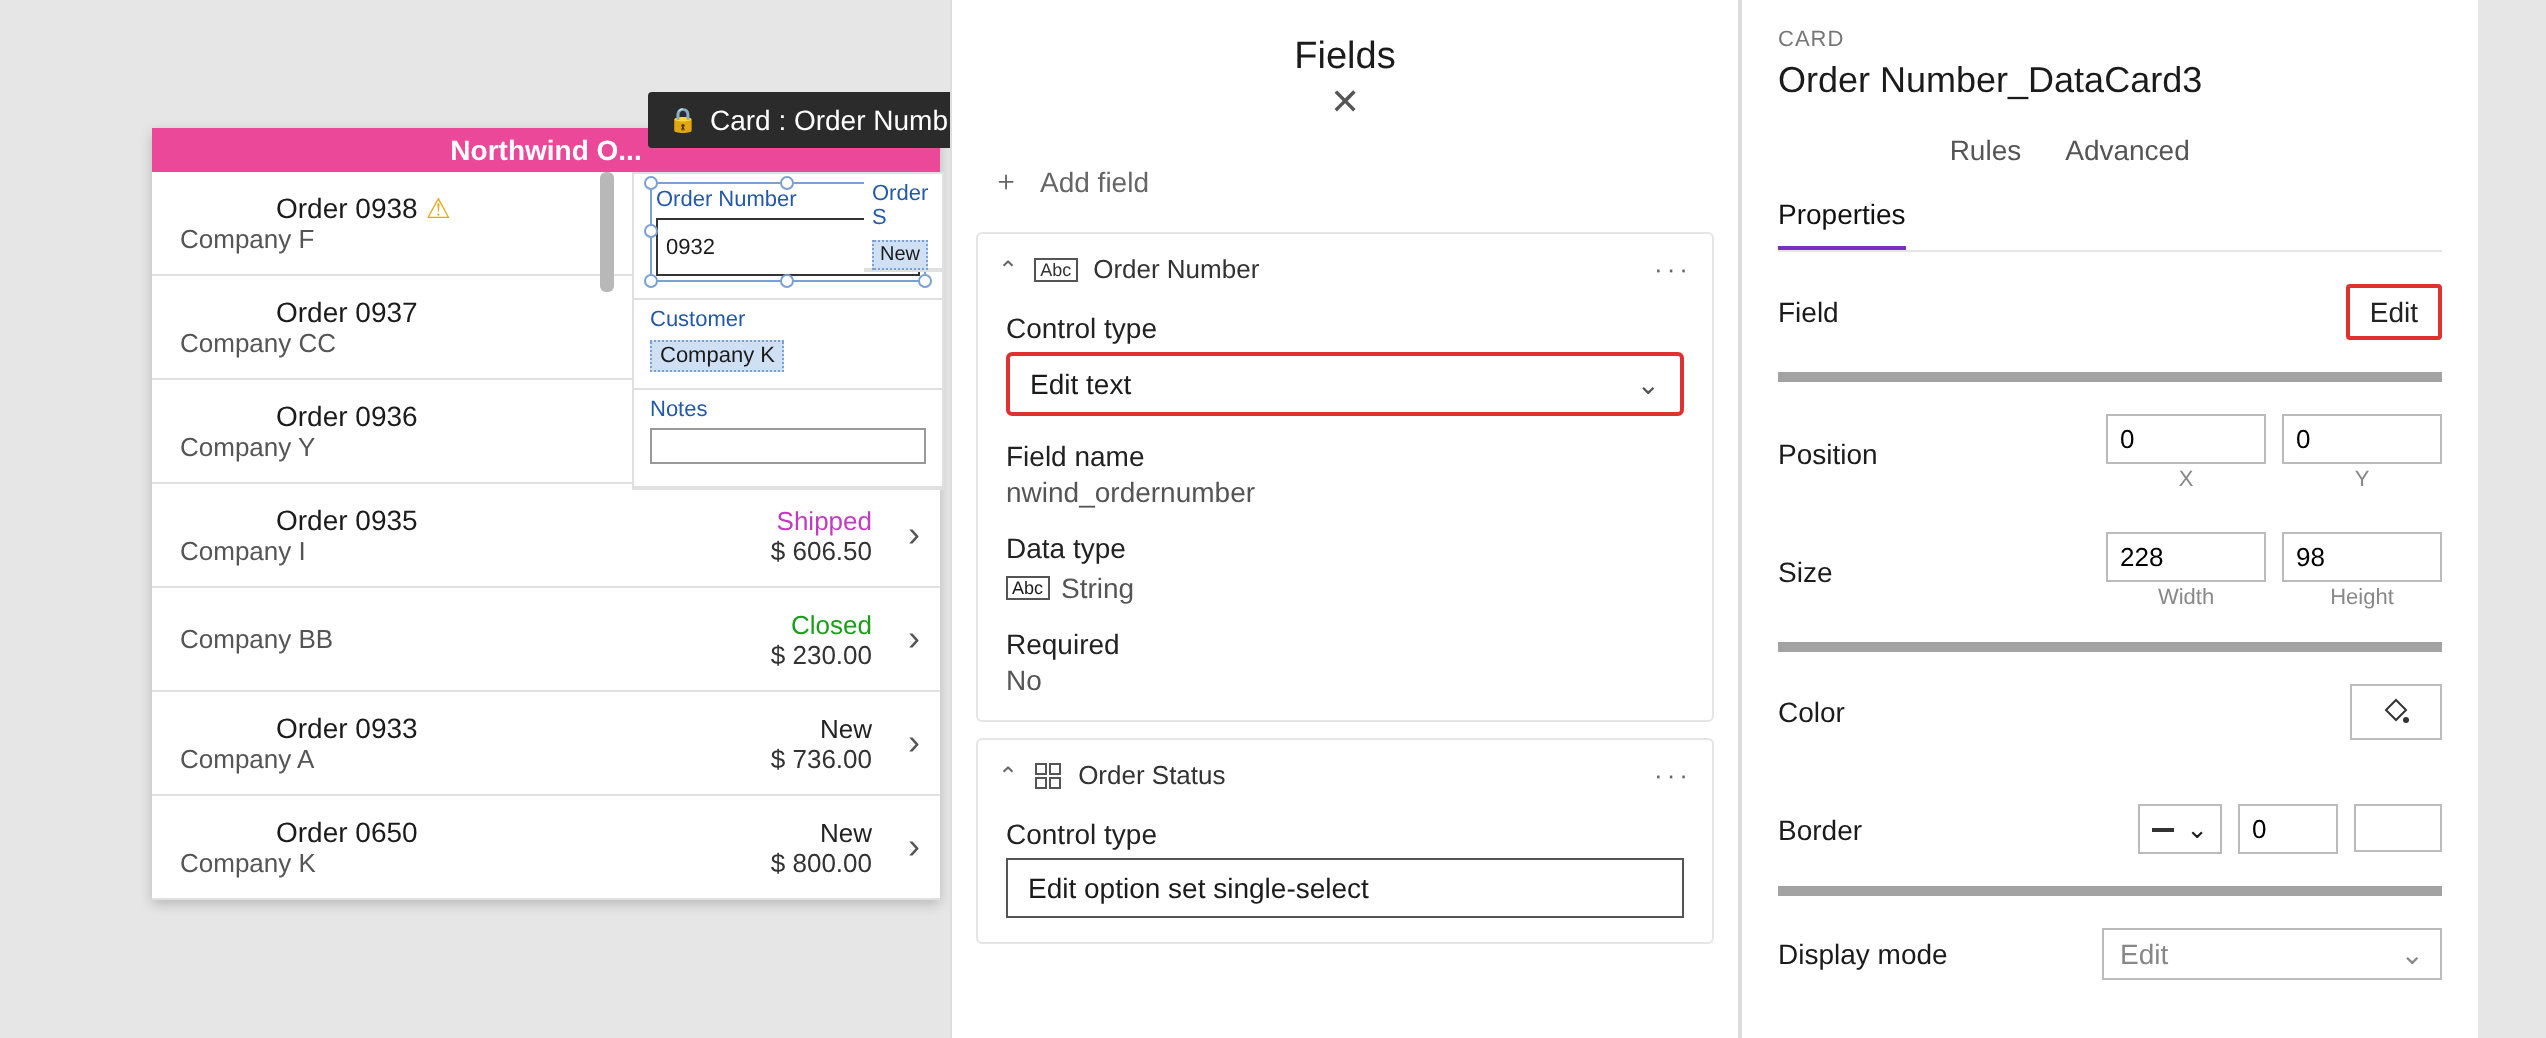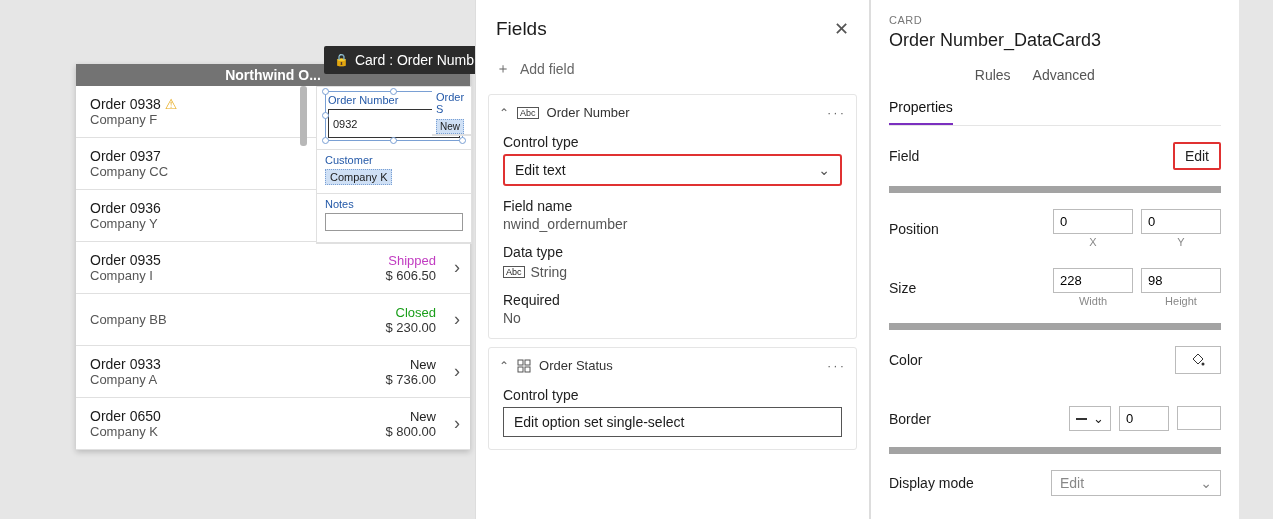--- a/index.html
+++ b/index.html
@@ -1,23 +1,23 @@
 <!DOCTYPE html>
 <html><head>
 <meta charset="utf-8">
 <style>
   html,body{margin:0;padding:0;font-family:"Segoe UI",Arial,sans-serif;font-size:13px;color:#1b1b1b;background:#f5f5f5;}
   *{box-sizing:border-box;}
   .stage{position:relative;width:1273px;height:519px;background:#e6e6e6;overflow:hidden;}
   
   .canvas{position:absolute;left:76px;top:64px;width:394px;background:#fff;box-shadow:0 2px 6px rgba(0,0,0,.2);}
-  .canvas-header{background:#737373;height:22px;color:#fff;display:flex;align-items:center;justify-content:center;font-weight:600;font-size:14px;}
+  .canvas-header{background:#ec4899;height:22px;color:#fff;display:flex;align-items:center;justify-content:center;font-weight:600;font-size:14px;}
   .row{display:flex;align-items:center;border-bottom:1px solid #e0e0e0;padding:6px 10px 6px 14px;height:52px;}
   .row .info{flex:1;}
-  .otitle{font-size:14px;color:#1b1b1b;font-weight:400;display:flex;align-items:flex-start;gap:4px;}
+  .otitle{font-size:14px;color:#1b1b1b;font-weight:400;display:flex;align-items:flex-start;gap:4px;margin-left:48px;}
   .company{font-size:13px;color:#555;}
   .status{width:70px;text-align:right;font-size:13px;}
   .amount{width:70px;text-align:right;font-size:13px;color:#333;}
   .chev{width:24px;text-align:right;color:#555;font-size:18px;}
   .st-closed{color:#1a9e1a;}
   .st-invoiced{color:#4c6ef5;}
   .st-shipped{color:#c13cc1;}
   .st-new{color:#222;}
   .warn{color:#e6a817;font-size:14px;}
   .scrolltrack{position:absolute;left:300px;top:86px;width:7px;height:60px;background:#b8b8b8;border-radius:3px;}
@@ -34,21 +34,21 @@
   .selwrap{position:relative;border:1px solid #7aa0d4;padding:2px;}
   .handle{position:absolute;width:7px;height:7px;background:#fff;border:1px solid #7aa0d4;border-radius:50%;}
   .h-tl{left:-4px;top:-4px;} .h-tr{right:-4px;top:-4px;} .h-bl{left:-4px;bottom:-4px;} .h-br{right:-4px;bottom:-4px;}
   .h-tm{left:50%;top:-4px;margin-left:-4px;} .h-bm{left:50%;bottom:-4px;margin-left:-4px;}
   .h-ml{left:-4px;top:50%;margin-top:-4px;} .h-mr{right:-4px;top:50%;margin-top:-4px;}
   .form-side{position:absolute;left:432px;top:86px;width:40px;background:#fff;border:1px solid #e0e0e0;border-left:none;}
   .fcell2{border-bottom:1px solid #e0e0e0;padding:4px 4px 8px;}
   .newpill{background:#cfe0f5;border:1px dotted #7aa0d4;font-size:10px;padding:1px 3px;}
   
   .fields{position:absolute;left:475px;top:0;width:395px;height:519px;background:#fff;border-left:1px solid #ddd;border-right:1px solid #ddd;display:flex;flex-direction:column;}
-  .fields-head{display:flex;align-items:center;justify-content:space-between;padding:18px 20px 6px;}
+  .fields-head{display:flex;align-items:center;justify-content:space-between;padding:18px 20px 6px;flex-direction:column;}
   .fields-head h2{margin:0;font-size:19px;font-weight:400;}
   .close{font-size:18px;color:#555;cursor:pointer;}
   .addfield{display:flex;align-items:center;gap:10px;color:#666;padding:14px 20px 16px;font-size:14px;}
   .card{margin:0 12px 8px;border:1px solid #e5e5e5;border-radius:3px;}
   .card-head{display:flex;align-items:center;gap:8px;padding:10px 10px;color:#333;}
   .card-head .expand{font-size:12px;color:#666;}
   .abc{border:1px solid #555;font-size:9px;padding:0 2px;}
   .more{margin-left:auto;color:#666;letter-spacing:2px;}
   .card-body{padding:0 14px 12px;}
   .clabel{font-size:14px;color:#222;margin-top:4px;}
@@ -58,21 +58,21 @@
   .sublabel{font-size:14px;font-weight:400;color:#222;margin-top:12px;}
   .subval{color:#555;font-size:14px;margin-top:2px;}
   .dtline{display:flex;align-items:center;gap:6px;margin-top:4px;}
   
   .props{position:absolute;left:870px;top:0;width:369px;height:519px;background:#fff;border-left:1px solid #ddd;padding:14px 18px 0;}
   .small{font-size:11px;color:#777;letter-spacing:.5px;}
   .pname{font-size:18px;margin:4px 0 10px;}
   .tabs{display:flex;gap:22px;border-bottom:1px solid #e5e5e5;margin-bottom:0;}
   .tab{padding:6px 0 8px;font-size:14px;color:#555;}
   .tab.active{color:#111;border-bottom:2px solid #7b2fbf;font-weight:400;margin-top:32px;}
-  .prow{display:flex;align-items:center;padding:16px 0;border-bottom:7px solid #a3a3a3;}
+  .prow{display:flex;align-items:center;padding:16px 0;border-bottom:5px solid #a3a3a3;}
   .prow .pl{flex:1;font-size:14px;}
   .editbtn{border:2px solid #e03131;color:#222;padding:4px 10px;font-size:14px;border-radius:2px;}
   .inputn{width:80px;border:1px solid #bbb;padding:4px 6px;font-size:13px;}
   .pair{display:flex;gap:8px;}
   .pcol{display:flex;flex-direction:column;align-items:center;gap:2px;}
   .pcol .sub{font-size:11px;color:#888;}
   .colorbtn{width:46px;height:28px;border:1px solid #bbb;display:flex;align-items:center;justify-content:center;}
   .borderline{width:42px;border:1px solid #bbb;padding:4px 6px;display:flex;align-items:center;gap:6px;}
   .dropdown{border:1px solid #bbb;padding:4px 8px;display:flex;align-items:center;justify-content:space-between;width:170px;color:#888;font-size:14px;}
   .toggle{width:40px;height:18px;background:#7b2fbf;border-radius:9px;position:relative;}

